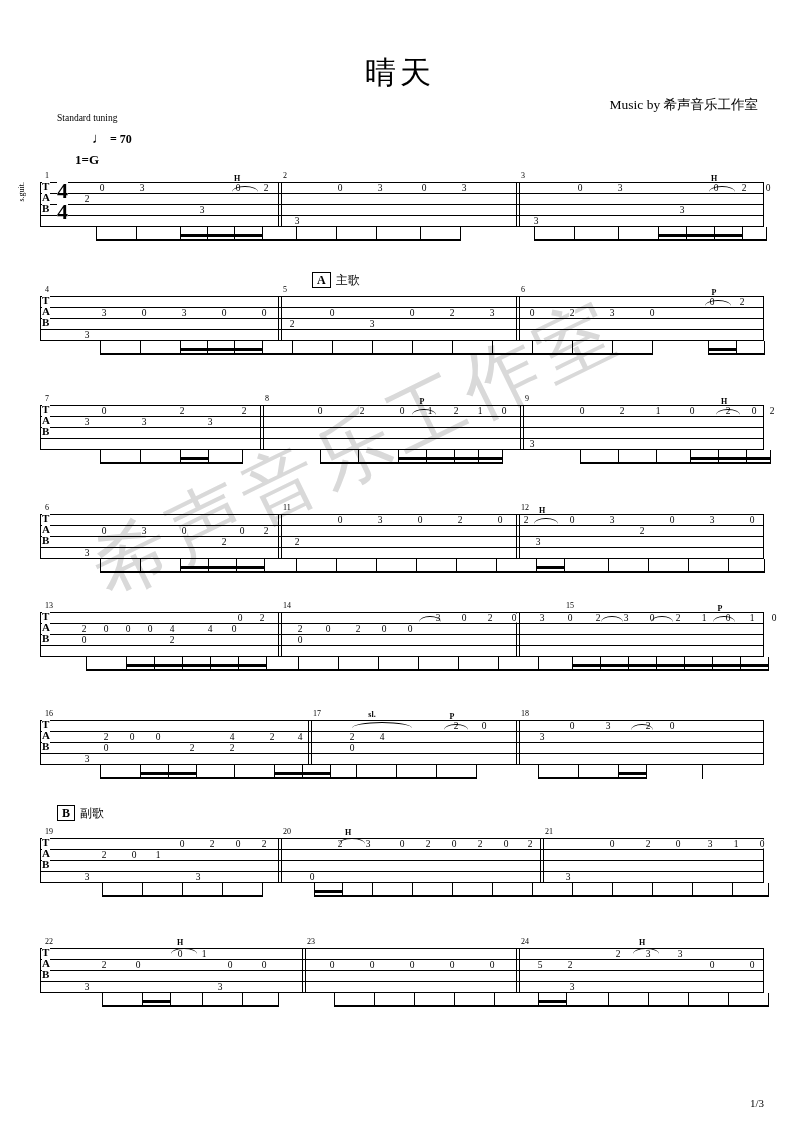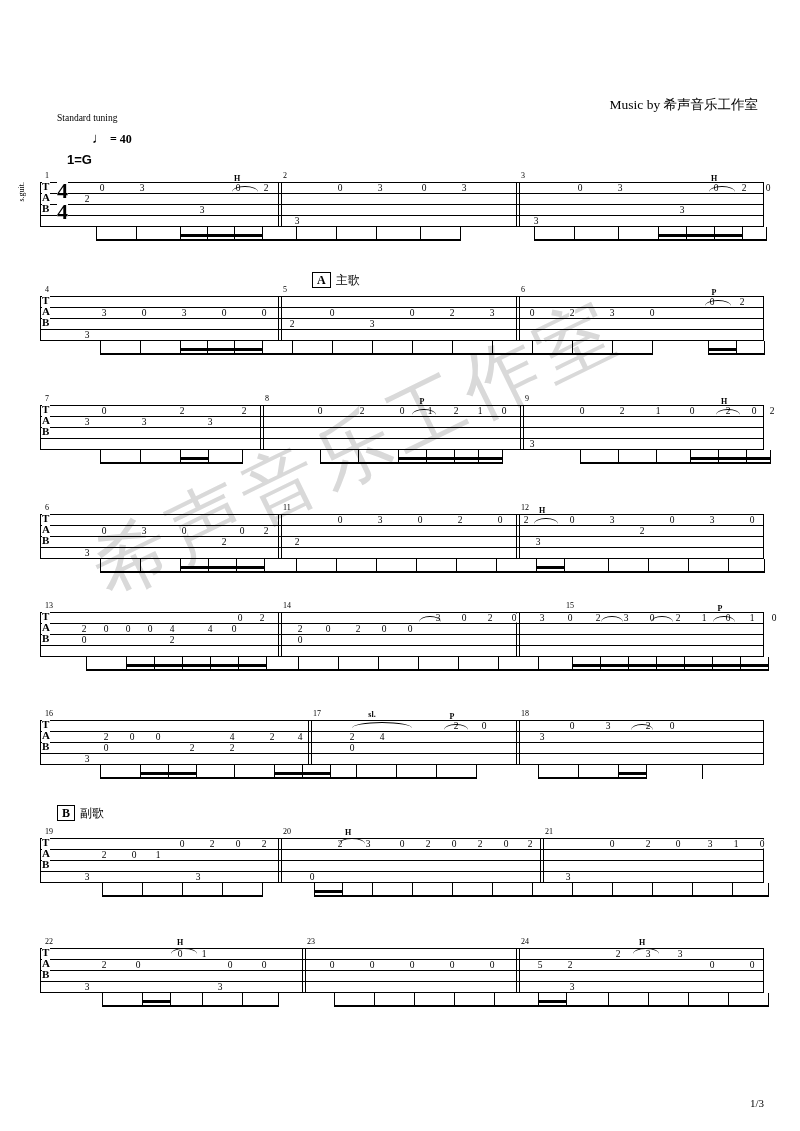--- a/index.html
+++ b/index.html
@@ -31,23 +31,23 @@
     font-size:9.5px;
     font-family:"Liberation Serif",serif;
   }
   .tempo{
     position:absolute;top:130px;left:92px;
     font-size:12px;font-weight:bold;
     font-family:"Liberation Serif",serif;
   }
   .tempo .note{font-size:15px;font-weight:normal;}
   .keysig{
-    position:absolute;top:152px;left:67px;
+    position:absolute;top:152px;left:75px;
     font-size:13px;font-weight:bold;
-    font-family:Liberation Sans, sans-serif;
+    font-family:Liberation Serif, serif;
   }
   .sguit{
     position:absolute;left:17px;top:182px;
     font-size:8px;
     writing-mode:vertical-rl;
     transform:rotate(180deg);
     letter-spacing:0px;
     font-family:"Liberation Serif",serif;
   }
   .pagenum{
@@ -122,25 +122,26 @@
   .beam{position:absolute;height:2.4px;background:#000;top:11.6px;}
   .beam2{position:absolute;height:2.4px;background:#000;top:7.4px;}
 </style>
 </head>
 <body>
 
 <div class="page">
 
   <div class="watermark">希声音乐工作室</div>
 
+  <div class="title">晴天</div>
   <div class="credit">Music by 希声音乐工作室</div>
   <div class="tuning">Standard tuning</div>
   <div class="tempo">
     <span class="note">♩</span>
-    <span>= 40</span>
+    <span>= 70</span>
   </div>
   <div class="keysig">1=G</div>
   <div class="sguit">s.guit.</div>
   <div class="pagenum">1/3</div>
 
   <div id="sections-layer">
       <div class="sectionmark" style="top: 272px; left: 312px;"><span class="boxed">A</span><span>主歌</span></div>
       <div class="sectionmark" style="top: 805px; left: 57px;"><span class="boxed">B</span><span>副歌</span></div>
     </div>
   <div id="systems-layer">

